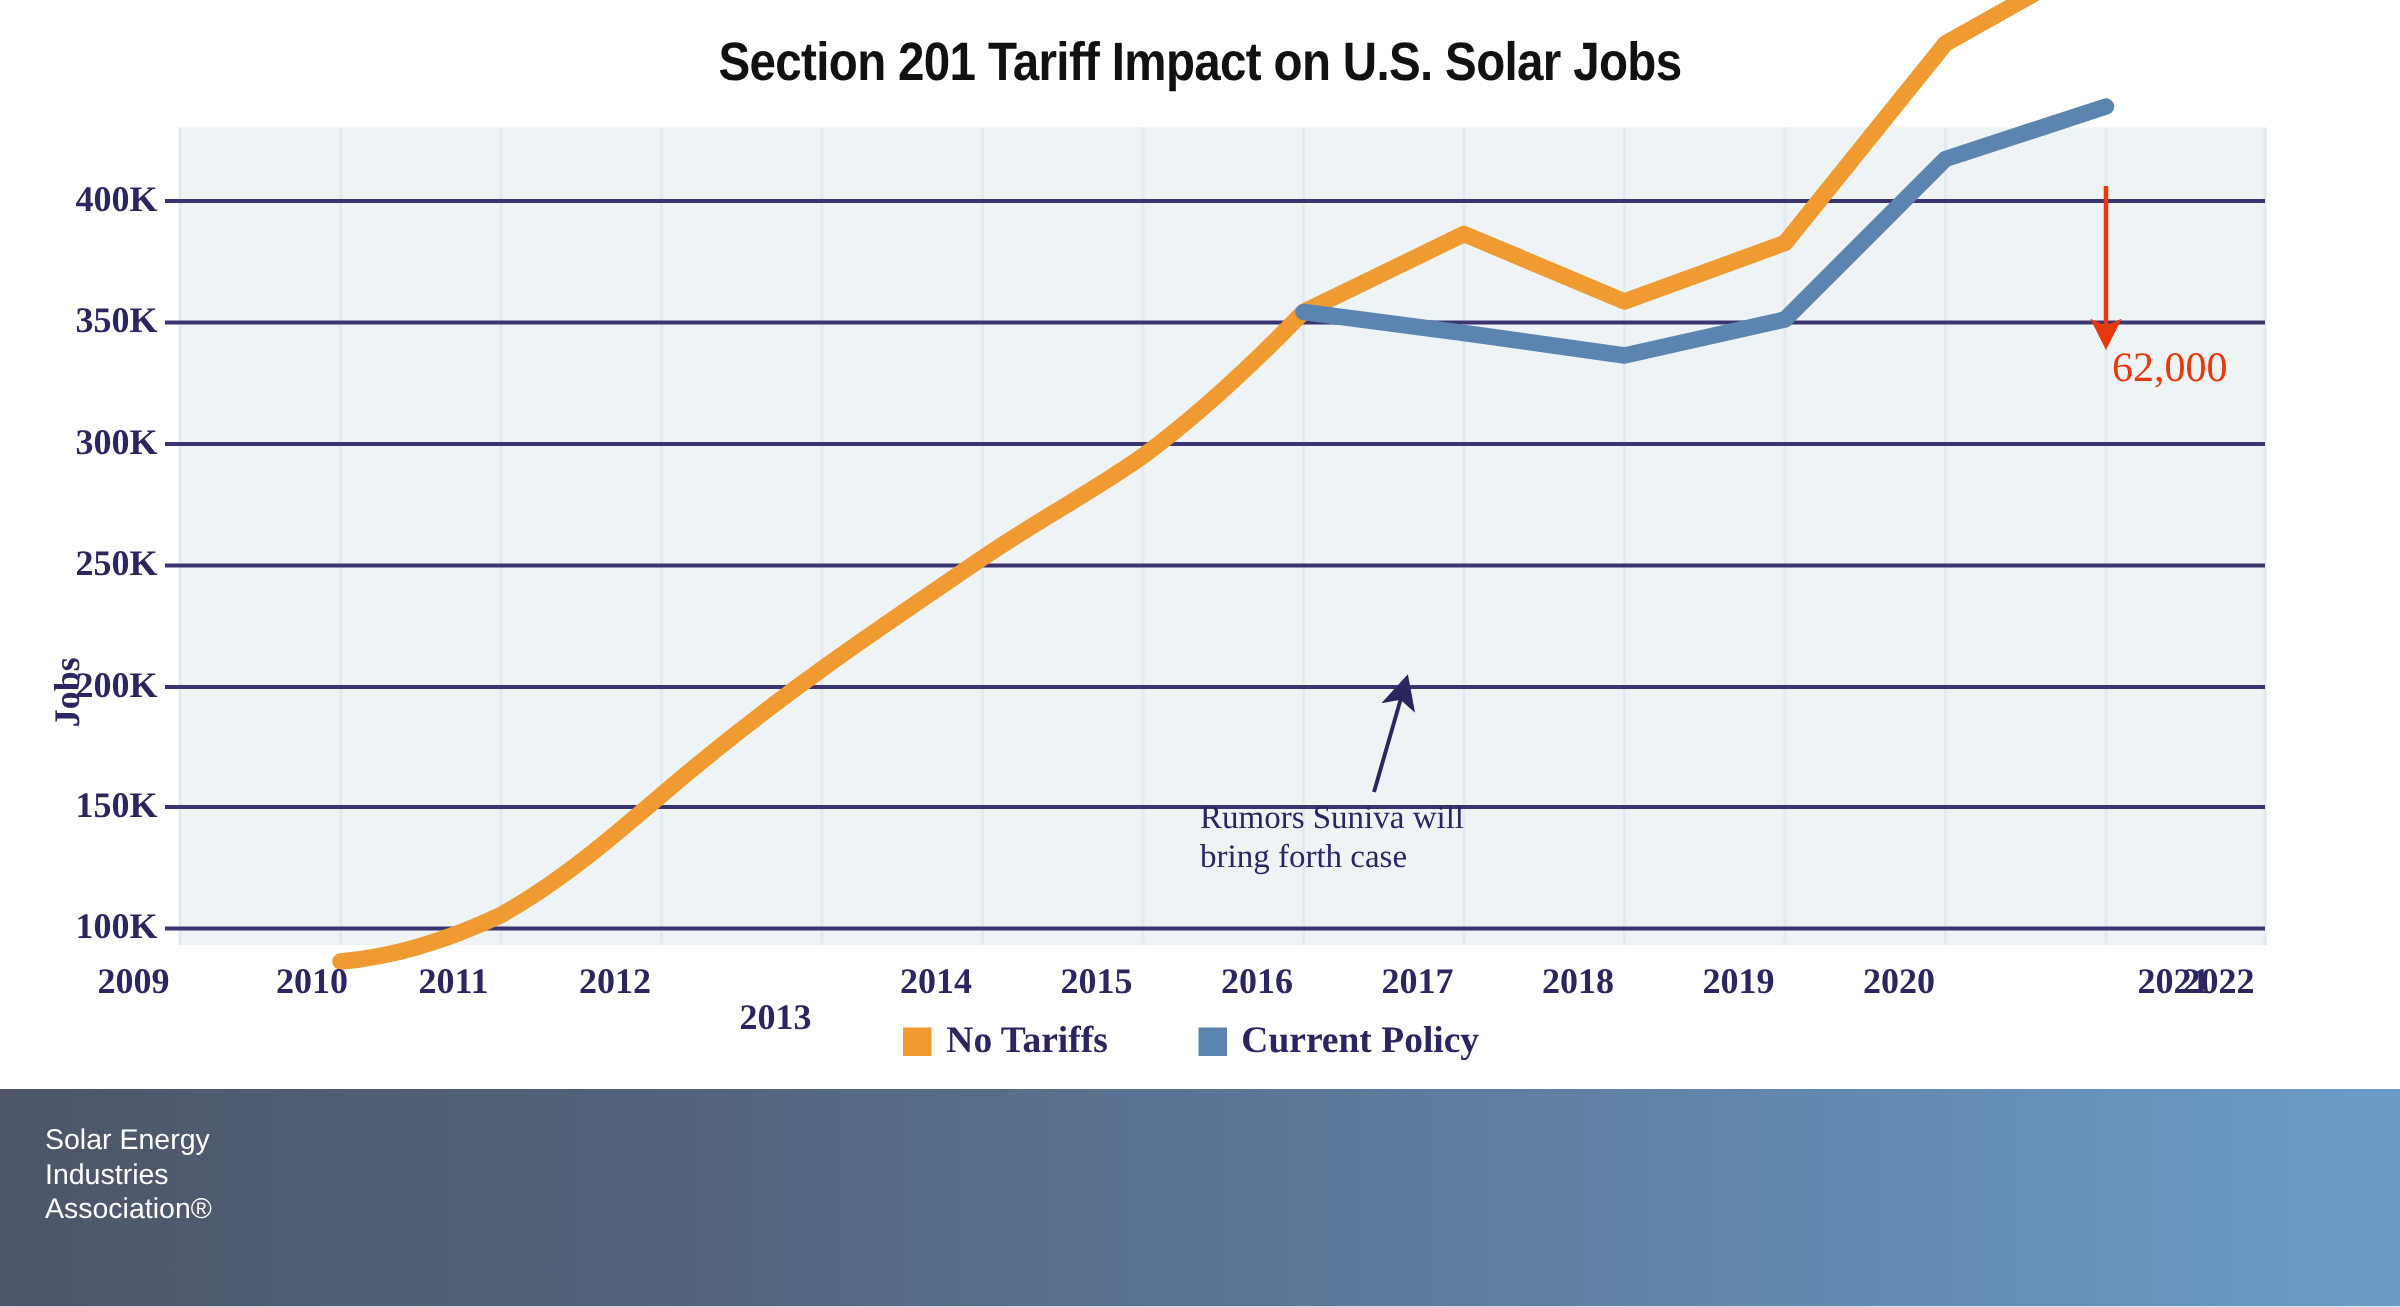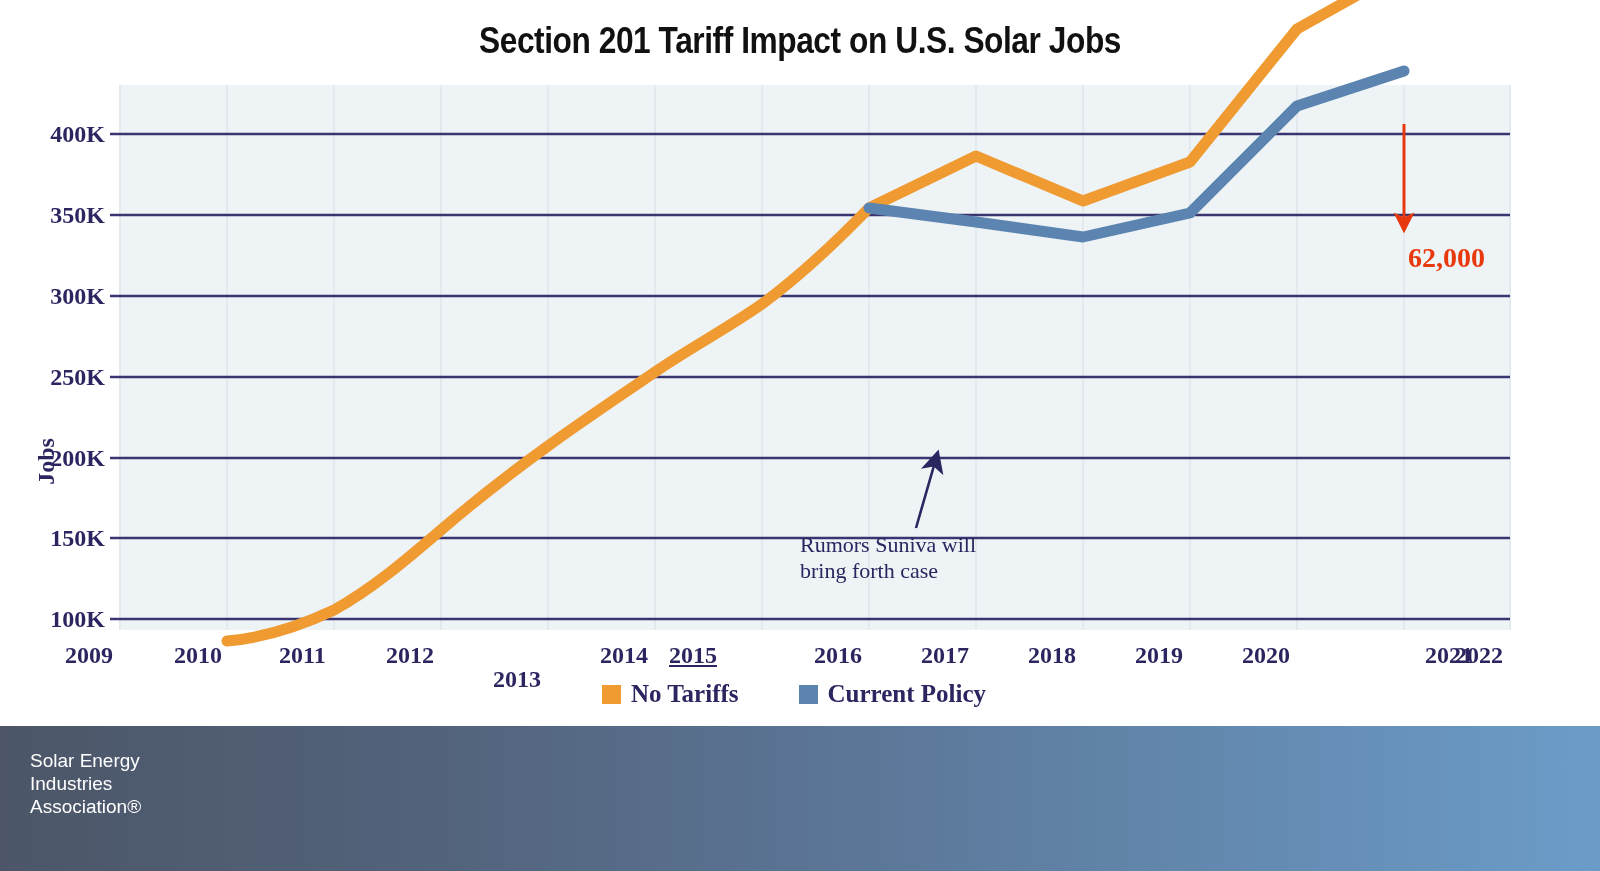--- a/index.html
+++ b/index.html
@@ -81,24 +81,23 @@
     left:800px;top:452px;
     width:190px;
     font-weight:normal;
     font-size:22px;
     line-height:26px;
     color:#2b2560;
   }
   .annot-delta{
     position:absolute;
     left:1408px;top:150px;
-    font-weight:bold;
+    font-weight:normal;
     font-size:28px;
     color:#e8380d;
-    margin-top:12px;
   }
 
   
   .legend{
     position:absolute;
     left:0;right:12px;top:680px;
     display:flex;
     justify-content:center;
     align-items:center;
     gap:60px;
@@ -222,26 +221,26 @@
     <div class="ytick" style="left:5px;top:135px;">350K</div>
     <div class="ytick" style="left:5px;top:216px;">300K</div>
     <div class="ytick" style="left:5px;top:297px;">250K</div>
     <div class="ytick" style="left:5px;top:378px;">200K</div>
     <div class="ytick" style="left:5px;top:458px;">150K</div>
     <div class="ytick" style="left:5px;top:539px;">100K</div>
 
     <div class="yaxis-title">Jobs</div>
 
     <div class="xtick" style="left:120px;top:562px;">2009</div>
-    <div class="xtick" style="left:229px;top:562px;">2010</div>
+    <div class="xtick" style="left:239px;top:562px;">2010</div>
     <div class="xtick" style="left:334px;top:562px;">2011</div>
     <div class="xtick" style="left:441px;top:562px;">2012</div>
     <div class="xtick" style="left:548px;top:562px;margin-top:24px;">2013</div>
     <div class="xtick" style="left:655px;top:562px;">2014</div>
-    <div class="xtick" style="left:724px;top:562px;text-decoration:underline;">2015</div>
+    <div class="xtick" style="left:762px;top:562px;">2015</div>
     <div class="xtick" style="left:869px;top:562px;">2016</div>
     <div class="xtick" style="left:976px;top:562px;">2017</div>
     <div class="xtick" style="left:1083px;top:562px;">2018</div>
     <div class="xtick" style="left:1190px;top:562px;">2019</div>
     <div class="xtick" style="left:1297px;top:562px;">2020</div>
     <div class="xtick" style="left:1480px;top:562px;">2021</div>
     <div class="xtick" style="left:1510px;top:562px;">2022</div>
 
     <div class="annot-suniva">Rumors Suniva will bring forth case</div>
     <div class="annot-delta">62,000</div>

